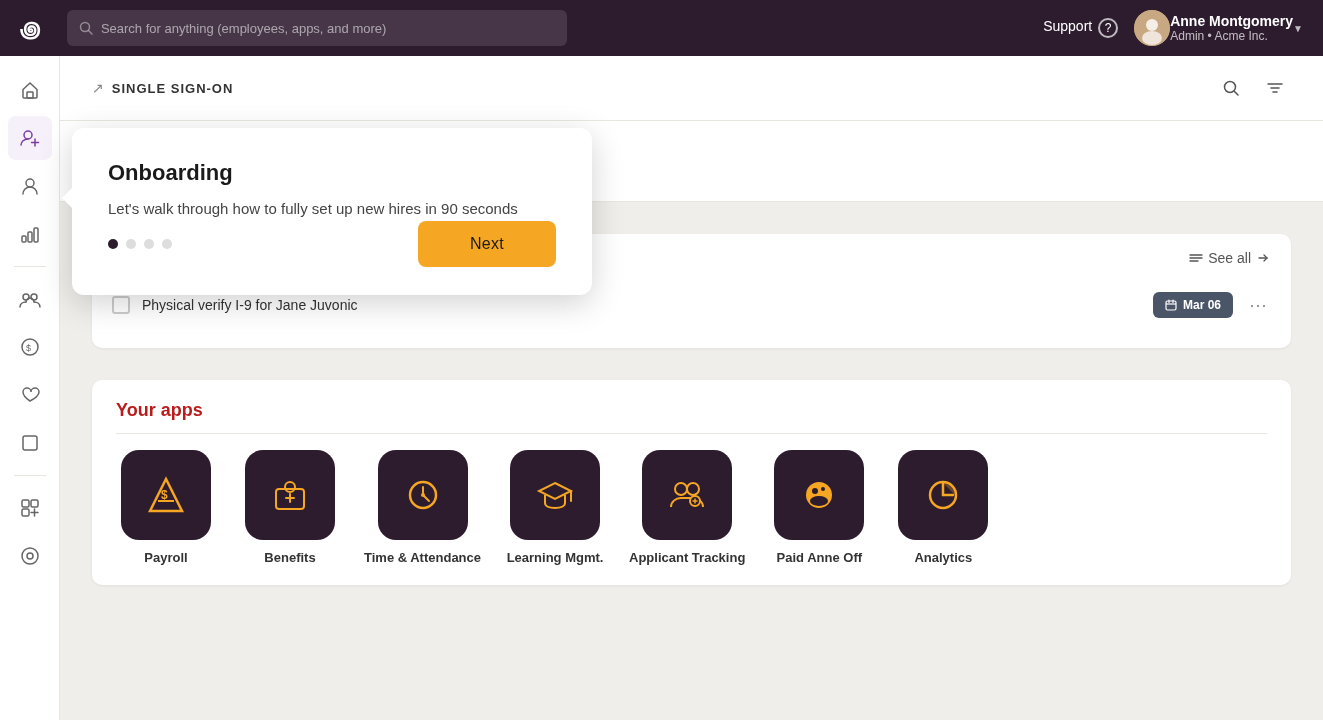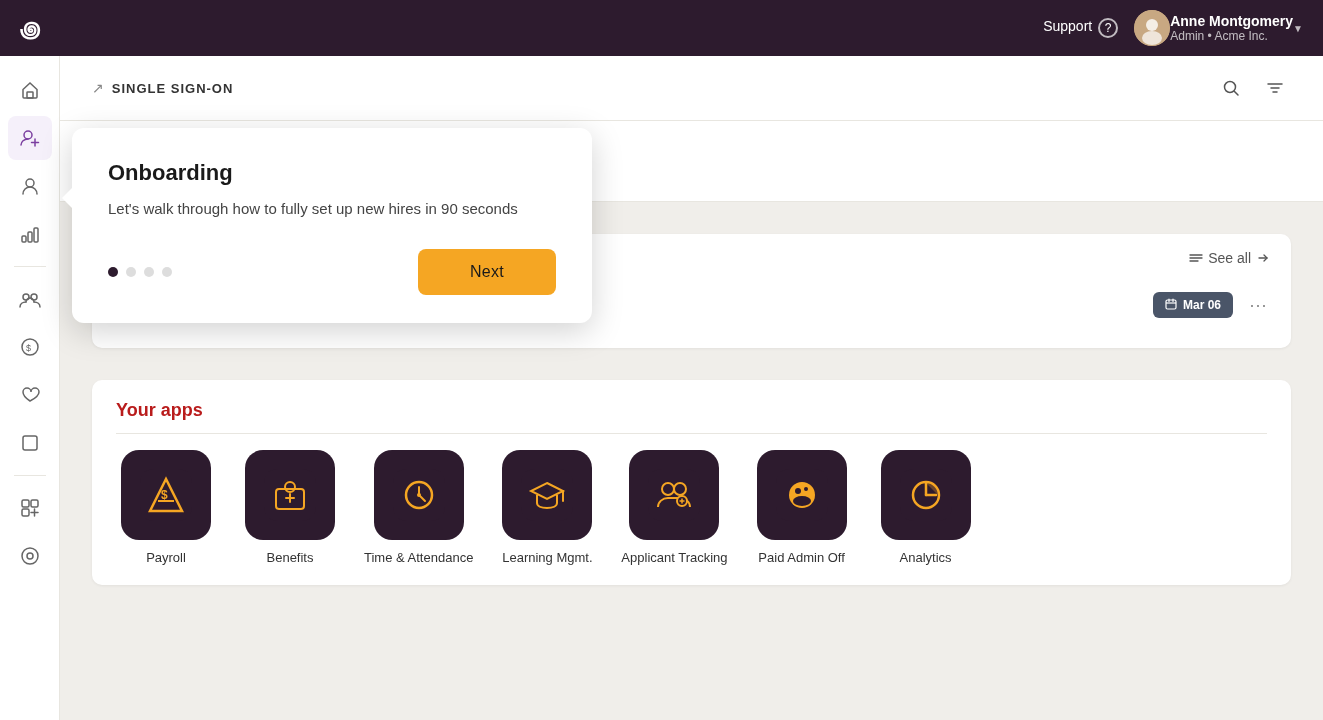--- a/index.html
+++ b/index.html
@@ -196,21 +196,21 @@
     }
     .task-checkbox {
       width: 18px; height: 18px;
       border: 2px solid #ccc;
       border-radius: 3px;
       flex-shrink: 0;
       cursor: pointer;
     }
     .task-label { flex: 1; font-size: 14px; color: #333; }
     .task-date {
-      display: flex; gap: 6px;
+      display: flex; align-items: center; gap: 6px;
       background: #4a5568;
       color: #fff;
       font-size: 12px;
       font-weight: 600;
       padding: 6px 12px;
       border-radius: 6px;
     }
     .task-more {
       color: #888; font-size: 18px; cursor: pointer; padding: 0 4px;
     }
@@ -240,40 +240,40 @@
       gap: 10px; cursor: pointer; min-width: 100px;
     }
     .app-icon {
       width: 90px; height: 90px;
       border-radius: 18px;
       background: #2d1b2e;
       display: flex; align-items: center; justify-content: center;
       font-size: 36px;
     }
     .app-label {
-      font-size: 13px; color: #333; text-align: center; font-weight: 400;
+      font-size: 13px; color: #333; text-align: center; font-weight: 700;
     }
 
     
     .onboarding-card {
       position: absolute;
       top: 128px;
       left: 72px;
       width: 520px;
       background: #fff;
       border-radius: 12px;
       box-shadow: 0 8px 32px rgba(0,0,0,0.18);
       padding: 32px 36px 28px;
       z-index: 200;
     }
     .onboarding-title {
       font-size: 22px; font-weight: 700; color: #1a1a1a; margin-bottom: 12px;
     }
     .onboarding-desc {
-      font-size: 15px; color: #444; line-height: 1.5; margin-bottom: 28px;
+      font-size: 15px; color: #444; line-height: 1.5; 
     }
     .onboarding-footer {
       display: flex; align-items: center; justify-content: space-between;
     }
     .dots { display: flex; gap: 8px; }
     .dot {
       width: 10px; height: 10px; border-radius: 50%;
       background: #ddd;
     }
     .dot.active { background: #2d1b2e; }
@@ -301,20 +301,27 @@
     }
 
     
     svg { display: block; }
   </style>
 </head>
 <body>
 
 <nav class="top-nav">
   <span class="logo">꩜</span>
+  <div class="search-bar">
+    <svg class="search-icon-svg" width="14" height="14" viewBox="0 0 14 14" fill="none">
+      <circle cx="6" cy="6" r="4.5" stroke="rgba(255,255,255,0.6)" stroke-width="1.5"></circle>
+      <line x1="9.5" y1="9.5" x2="13" y2="13" stroke="rgba(255,255,255,0.6)" stroke-width="1.5" stroke-linecap="round"></line>
+    </svg>
+    <span style="color:rgba(255,255,255,0.55);font-size:13px;">Search for anything (employees, apps, and more)</span>
+  </div>
   <div class="nav-right">
     <div class="support-btn">
       <span>Support</span>
       <div class="support-circle">?</div>
     </div>
     <div class="user-info">
       <div class="avatar">
         <svg width="36" height="36" viewBox="0 0 36 36">
           <circle cx="18" cy="18" r="18" fill="#c8a882"></circle>
           <circle cx="18" cy="15" r="6" fill="#fff" opacity="0.8"></circle>
@@ -592,21 +599,21 @@
       <div class="app-item">
         <div class="app-icon" style="background:#2d1b2e;">
           <svg width="52" height="52" viewBox="0 0 52 52">
               <rect width="52" height="52" rx="14" fill="#2d1b2e"></rect>
               <circle cx="26" cy="26" r="13" fill="#f5a623"></circle>
               <ellipse cx="26" cy="32" rx="9" ry="5" fill="#2d1b2e"></ellipse>
               <circle cx="22" cy="22" r="3" fill="#2d1b2e"></circle>
               <circle cx="30" cy="20" r="2" fill="#2d1b2e"></circle>
             </svg>
         </div>
-        <span class="app-label">Paid Admin Off</span>
+        <span class="app-label">Paid Anne Off</span>
       </div>
 
       <div class="app-item">
         <div class="app-icon" style="background:#2d1b2e;">
           <svg width="52" height="52" viewBox="0 0 52 52">
               <rect width="52" height="52" rx="14" fill="#2d1b2e"></rect>
               <circle cx="26" cy="26" r="13" fill="none" stroke="#f5a623" stroke-width="2.5"></circle>
               <path d="M26 26 L26 14" stroke="#f5a623" stroke-width="2.5" stroke-linecap="round"></path>
               <path d="M26 26 L36 26" stroke="#f5a623" stroke-width="2.5" stroke-linecap="round"></path>
               <path d="M26 14 A12 12 0 0 1 38 26" fill="#f5a623" opacity="0.3"></path>

